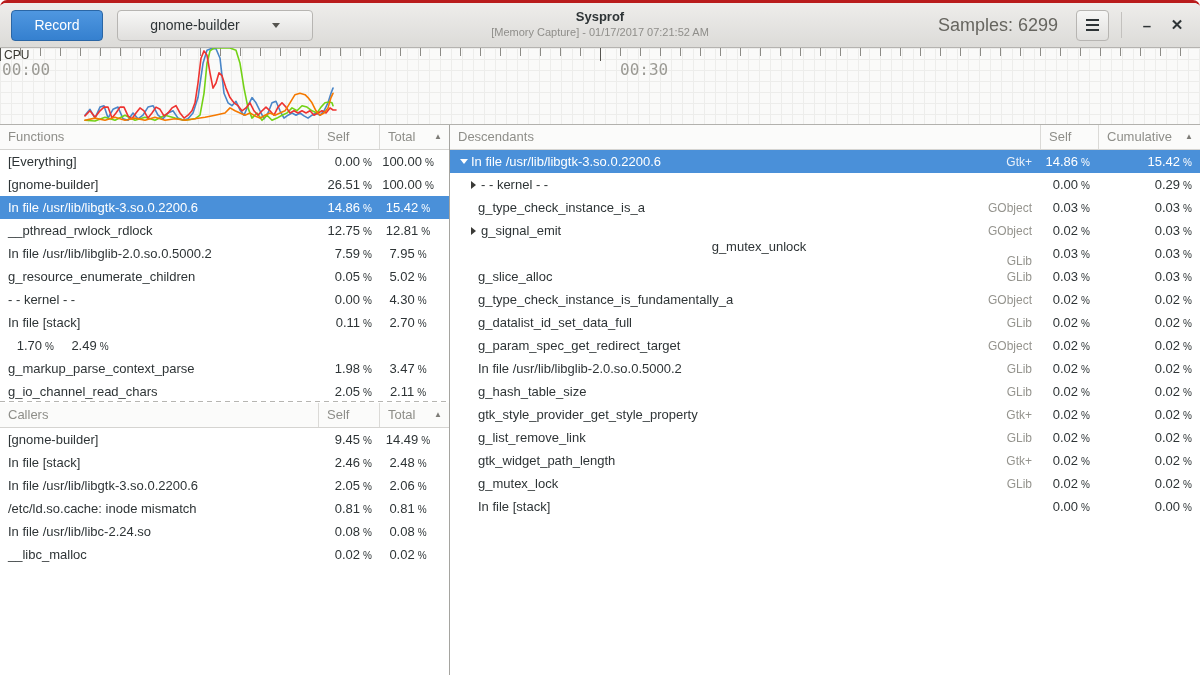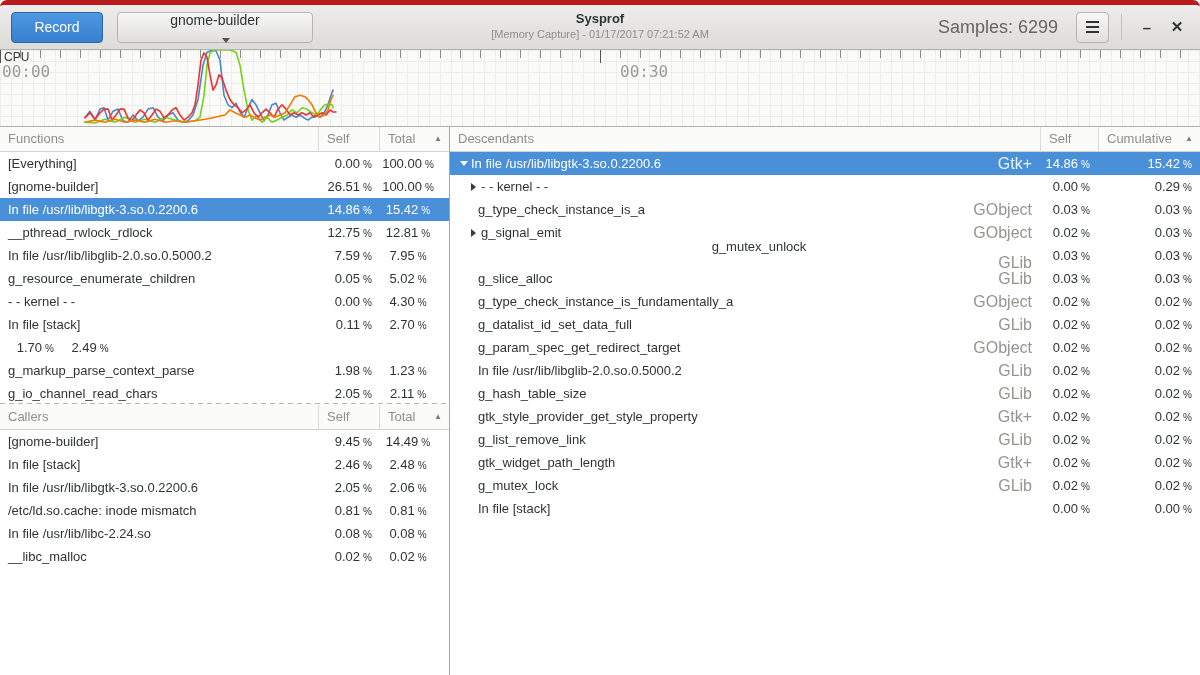--- a/index.html
+++ b/index.html
@@ -1,33 +1,33 @@
 <!DOCTYPE html>
 <html><head>
 <meta charset="utf-8">
 <style>
   * { margin:0; padding:0; box-sizing:border-box; }
   html,body { width:1200px; height:675px; overflow:hidden; background:#fff;
               font-family:"Liberation Sans", sans-serif; color:#2e3436; }
   .window { width:1200px; height:675px; display:flex; flex-direction:column;
-            border-radius:7px 7px 0 0; overflow:hidden; border-top:5px solid #b91c1c; }
+            border-radius:7px 7px 0 0; overflow:hidden; border-top:3px solid #b91c1c; }
 
   
   .headerbar { height:45px; flex:0 0 45px; display:flex; align-items:center;
                background:linear-gradient(to bottom,#eeedeb,#dcdbd8);
                border-bottom:1px solid #b5b3b0; position:relative; padding:0 8px; }
   .btn { height:31px; border-radius:4px; font-size:14px; cursor:pointer;
          font-family:"Liberation Sans", sans-serif; }
   .record-btn { width:92px; margin-left:3px;
          background:linear-gradient(to bottom,#4f97e0,#3580cf);
          border:1px solid #2a66a5; color:#fff; }
   .process-select { width:196px; margin-left:14px; display:flex; align-items:center;
          justify-content:center; gap:10px; color:#2e3436;
          background:linear-gradient(to bottom,#f7f7f6,#e0dfdd);
-         border:1px solid #b7b5b2;flex-direction:column; }
+         border:1px solid #b7b5b2; }
   .caret { width:0; height:0; border-left:4px solid transparent;
            border-right:4px solid transparent; border-top:5px solid #55544f;
            margin-left:22px; }
   .title-block { position:absolute; left:0; right:0; top:6px; text-align:center;
                  pointer-events:none; }
   .title { font-size:13px; font-weight:bold; color:#2e3436; }
   .subtitle { font-size:11px; color:#8f8e8a; margin-top:2px; }
   .header-right { margin-left:auto; display:flex; align-items:center; }
   .samples { font-size:18px; color:#66655f; margin-right:18px; }
   .menu-btn { width:33px; height:31px; border-radius:4px;
@@ -74,21 +74,21 @@
   .rows-functions { height:250px; flex:0 0 250px; }
   .trow { height:23px; display:flex; align-items:center; font-size:13px; color:#2e3436; }
   .trow.selected { background:#4a90d9; color:#fff; }
   .c-name { flex:1; padding-left:8px; white-space:nowrap; overflow:hidden;
             display:flex; align-items:center; min-width:0; }
   .c-self { width:61px; flex:0 0 61px; text-align:right; padding-right:7px; }
   .c-total { width:70px; flex:0 0 70px; text-align:center; padding-right:12px; }
   .c-self-r { width:58px; flex:0 0 58px; text-align:right; padding-right:8px; }
   .c-cum { width:102px; flex:0 0 102px; text-align:right; padding-right:8px; }
   .ps { font-size:10px; margin-left:3px; }
-  .tag { margin-left:auto; margin-right:8px; font-size:16px; color:#95948e;text-align:center; }
+  .tag { margin-left:auto; margin-right:8px; font-size:12px; color:#95948e;text-align:center; }
   .trow.selected .tag { color:#eaf1fa; }
 
   .pane-handle { height:3px; flex:0 0 3px; background-color:#fff;
       background-image:repeating-linear-gradient(to right,#b6b5b1 0 5px,#fff 5px 9px);
       background-size:100% 1px; background-position:center; background-repeat:no-repeat; }
 
   .exp-box { width:15px; flex:0 0 15px; display:flex; align-items:center;
              justify-content:center; }
   .exp-right { width:0; height:0; border-left:5px solid #3a3a37;
                border-top:4px solid transparent; border-bottom:4px solid transparent; }
@@ -248,21 +248,21 @@
             <span class="c-self"><span>0.11</span><span class="ps">%</span></span>
             <span class="c-total"><span>2.70</span><span class="ps">%</span></span>
           </div>
           <div class="trow">
             <span class="c-self"><span>1.70</span><span class="ps">%</span></span>
             <span class="c-total"><span>2.49</span><span class="ps">%</span></span>
           </div>
           <div class="trow">
             <span class="c-name">g_markup_parse_context_parse</span>
             <span class="c-self"><span>1.98</span><span class="ps">%</span></span>
-            <span class="c-total"><span>1.23</span><span class="ps">%</span></span>
+            <span class="c-total"><span>3.47</span><span class="ps">%</span></span>
           </div>
           <div class="trow">
             <span class="c-name">g_io_channel_read_chars</span>
             <span class="c-self"><span>2.05</span><span class="ps">%</span></span>
             <span class="c-total"><span>2.11</span><span class="ps">%</span></span>
           </div>
         </div>
 
       <div class="pane-handle"></div>
 

